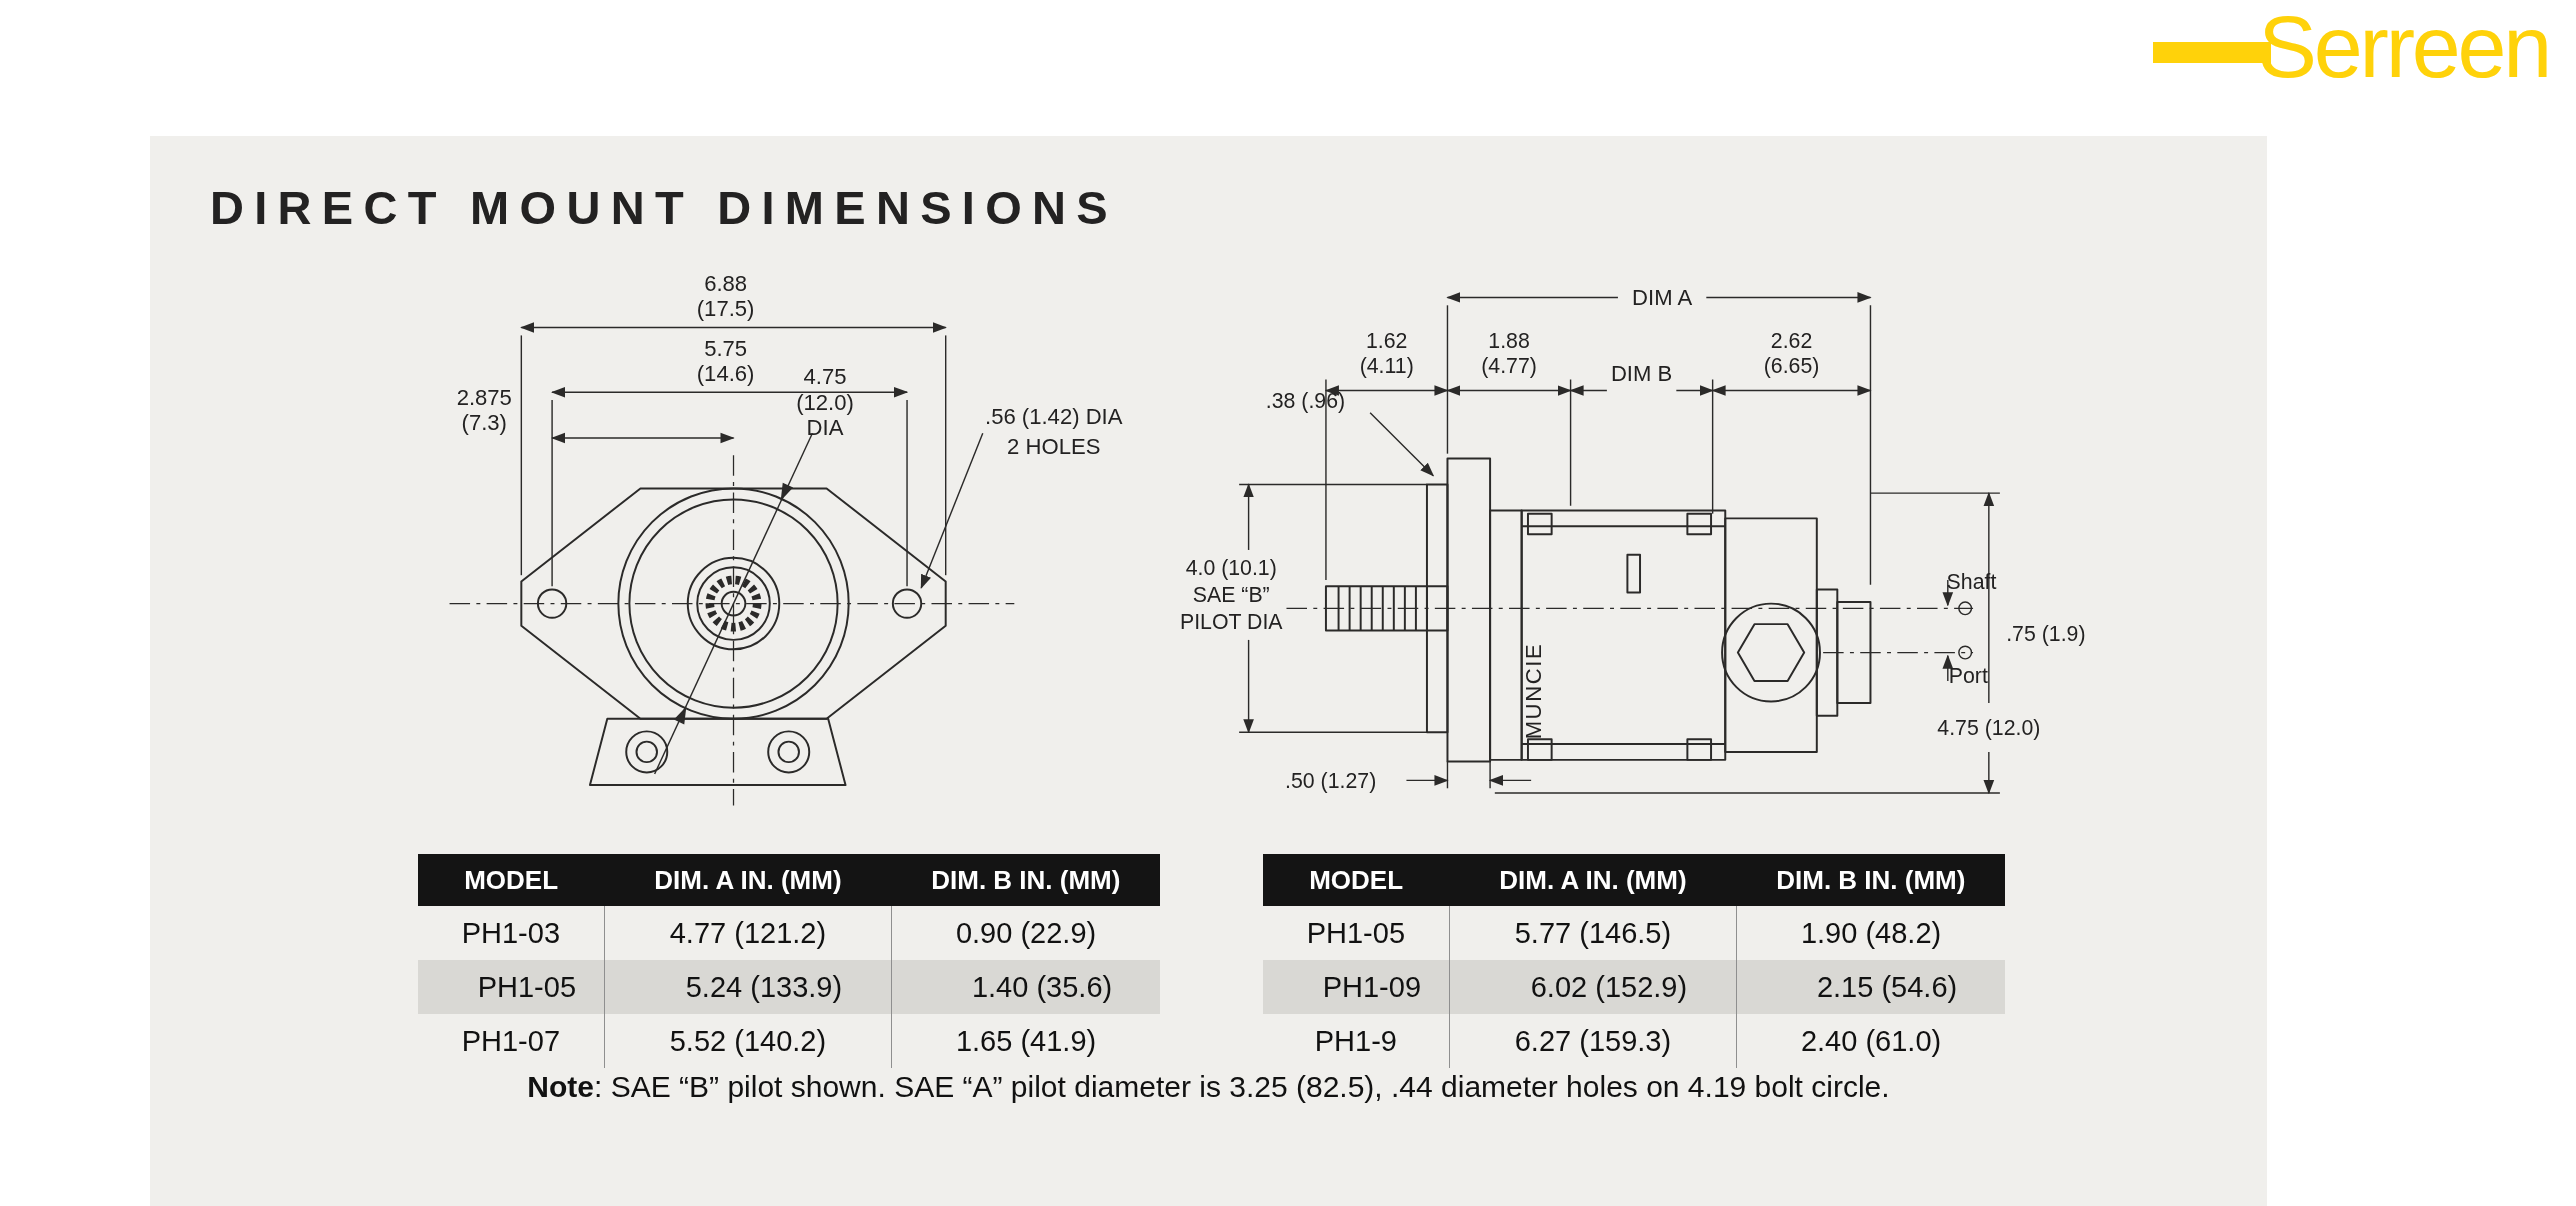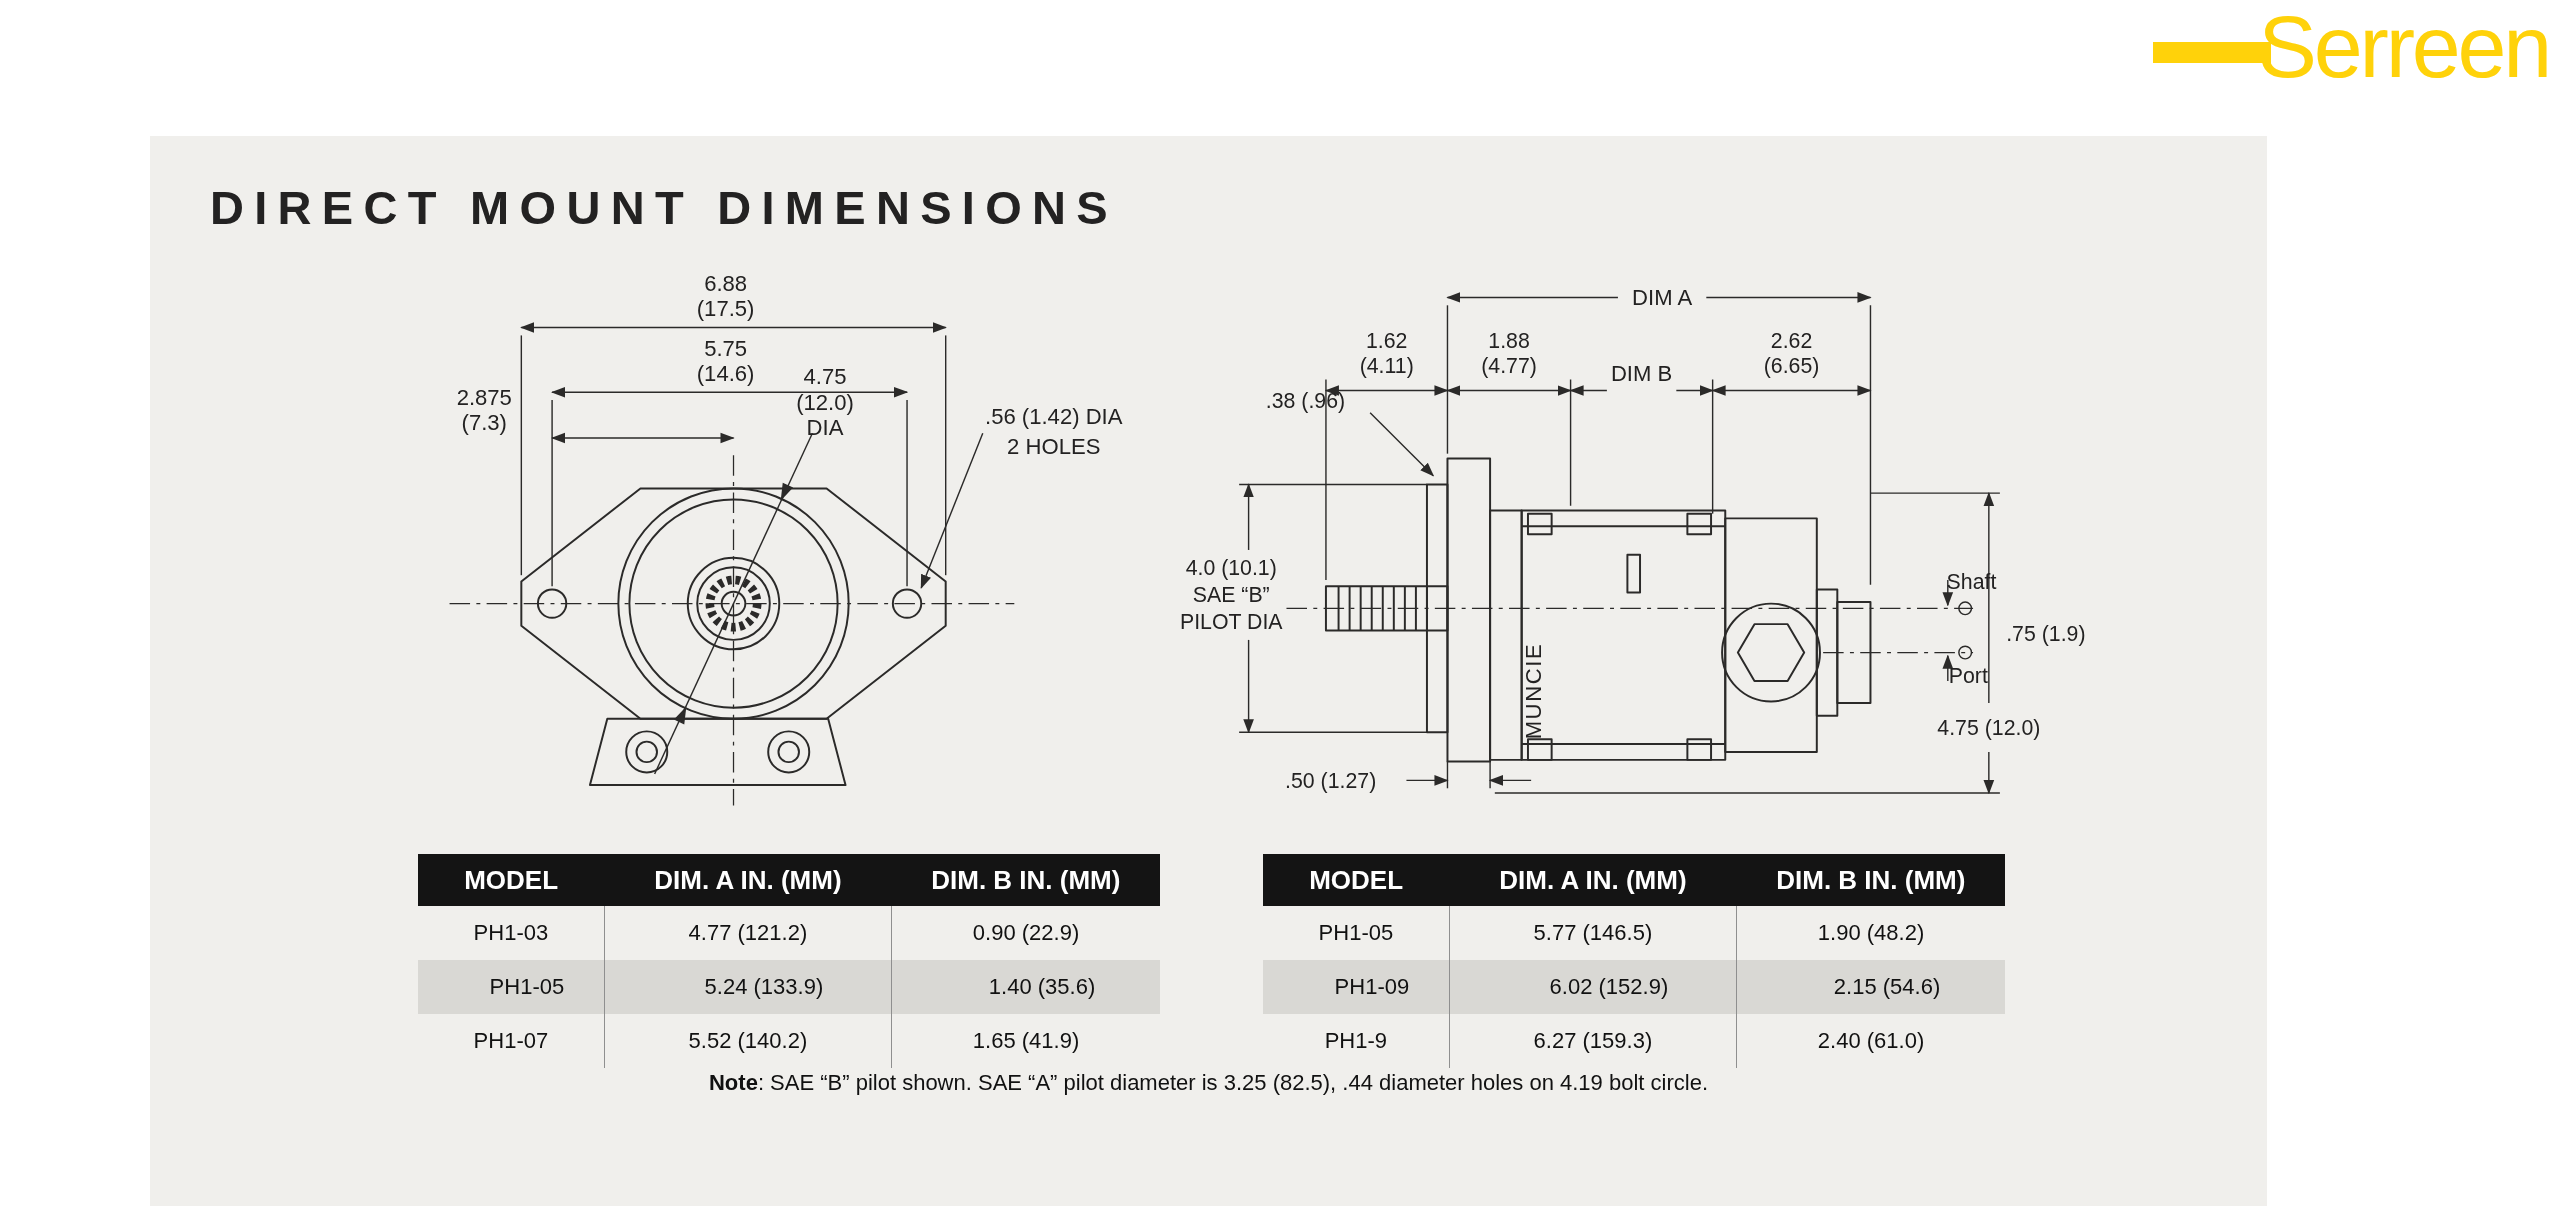--- a/index.html
+++ b/index.html
@@ -41,30 +41,30 @@
   #front-svg { left:268px; top:125px; }
   #side-svg  { left:1026px; top:125px; }
   .dim-table {
     position:absolute; width:742px; border-collapse:collapse; table-layout:fixed;margin-top:17px;
   }
   .dim-table th {
     background:#141414; color:#ffffff;
     font-size:26px; font-weight:bold; height:52px; text-align:center;
   }
   .dim-table td {
-    font-size:22px; color:#111111; height:54px; text-align:center;
+    font-size:29px; color:#111111; height:54px; text-align:center;
     background:transparent;
   }
   .dim-table tbody tr.alt td { background:#D9D8D4;padding-left:32px; }
   .dim-table td + td { border-left:1.6px solid #8f8f8f; }
   #table-left { left:268px; top:701px; }
   #table-right { left:1113px; top:701px; }
   .note {
     position:absolute; left:0; top:934px; width:100%;
-    text-align:center; font-size:22px; color:#111111;
+    text-align:center; font-size:30px; color:#111111;
   }
   .note b { font-weight:bold; }
 </style>
 </head>
 <body>
 
 <div class="logo">
   <div class="logo-bar"></div>
   <div class="logo-text">Serreen</div>
 </div>

